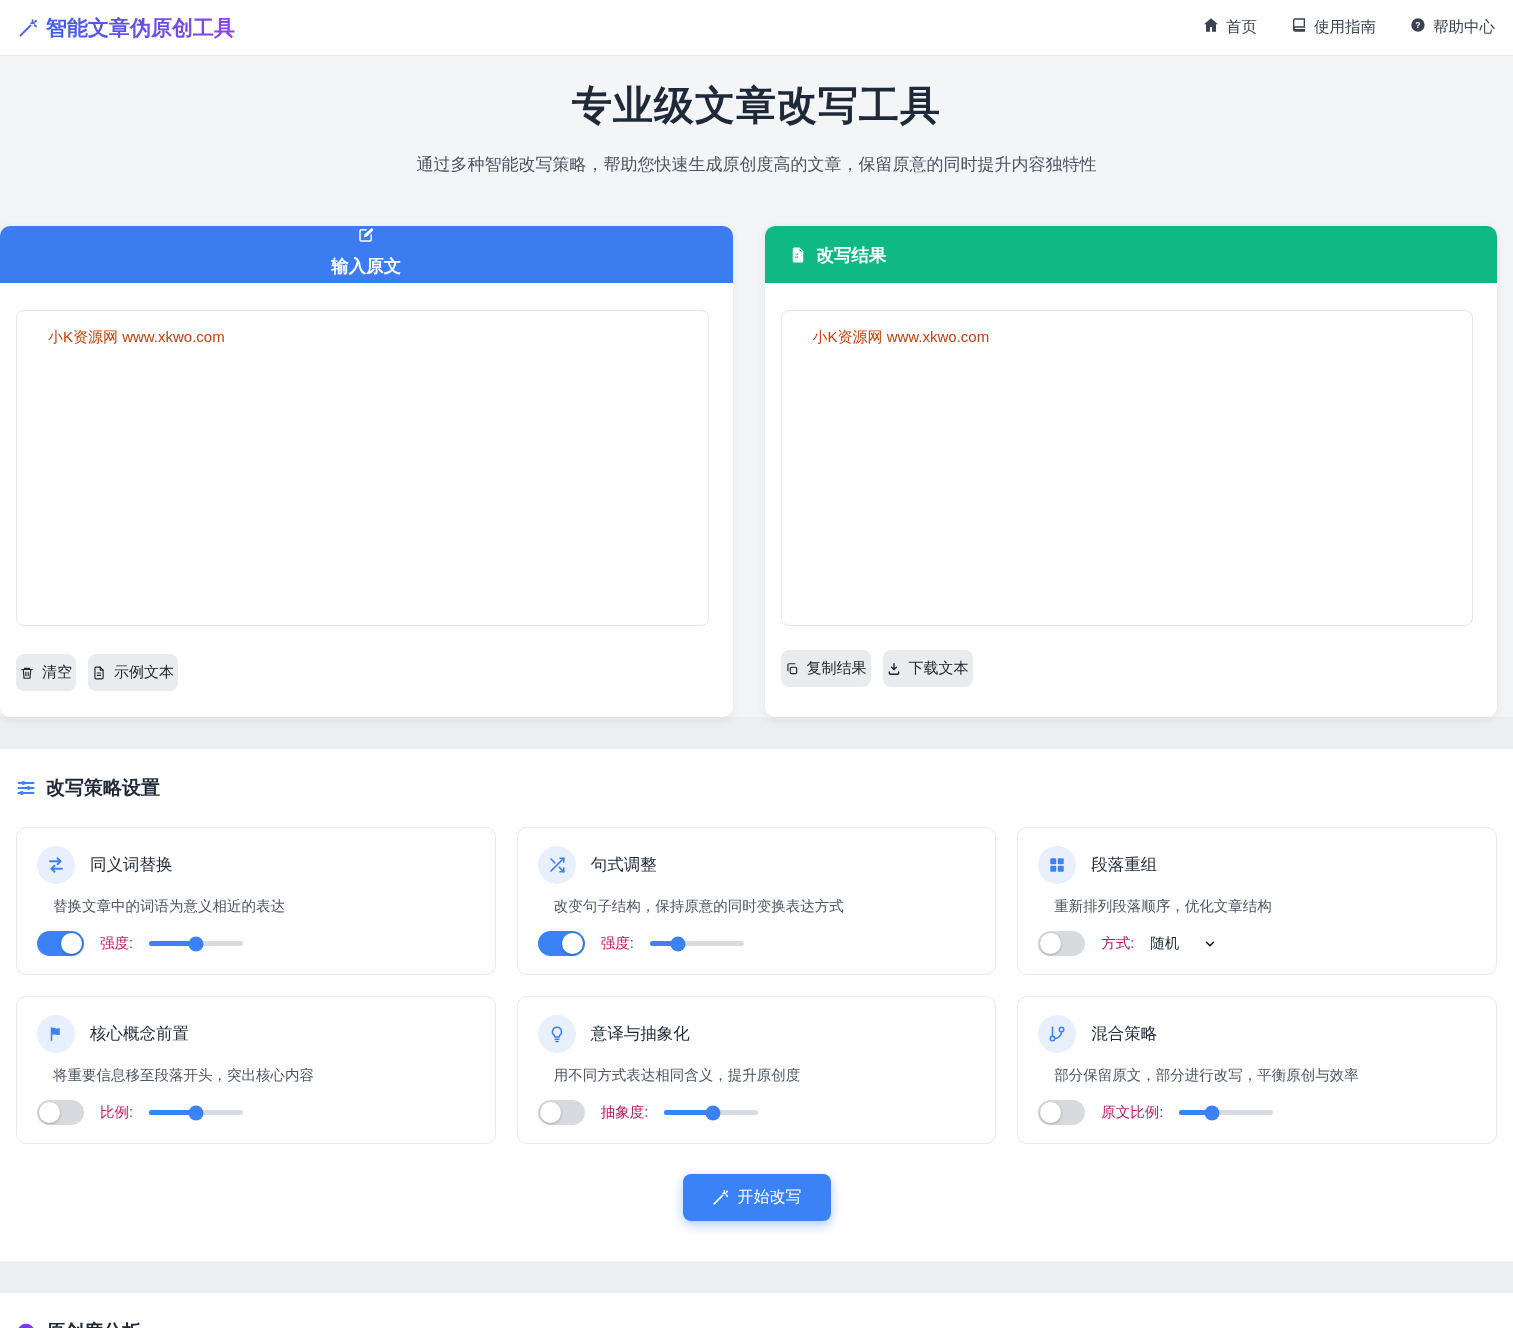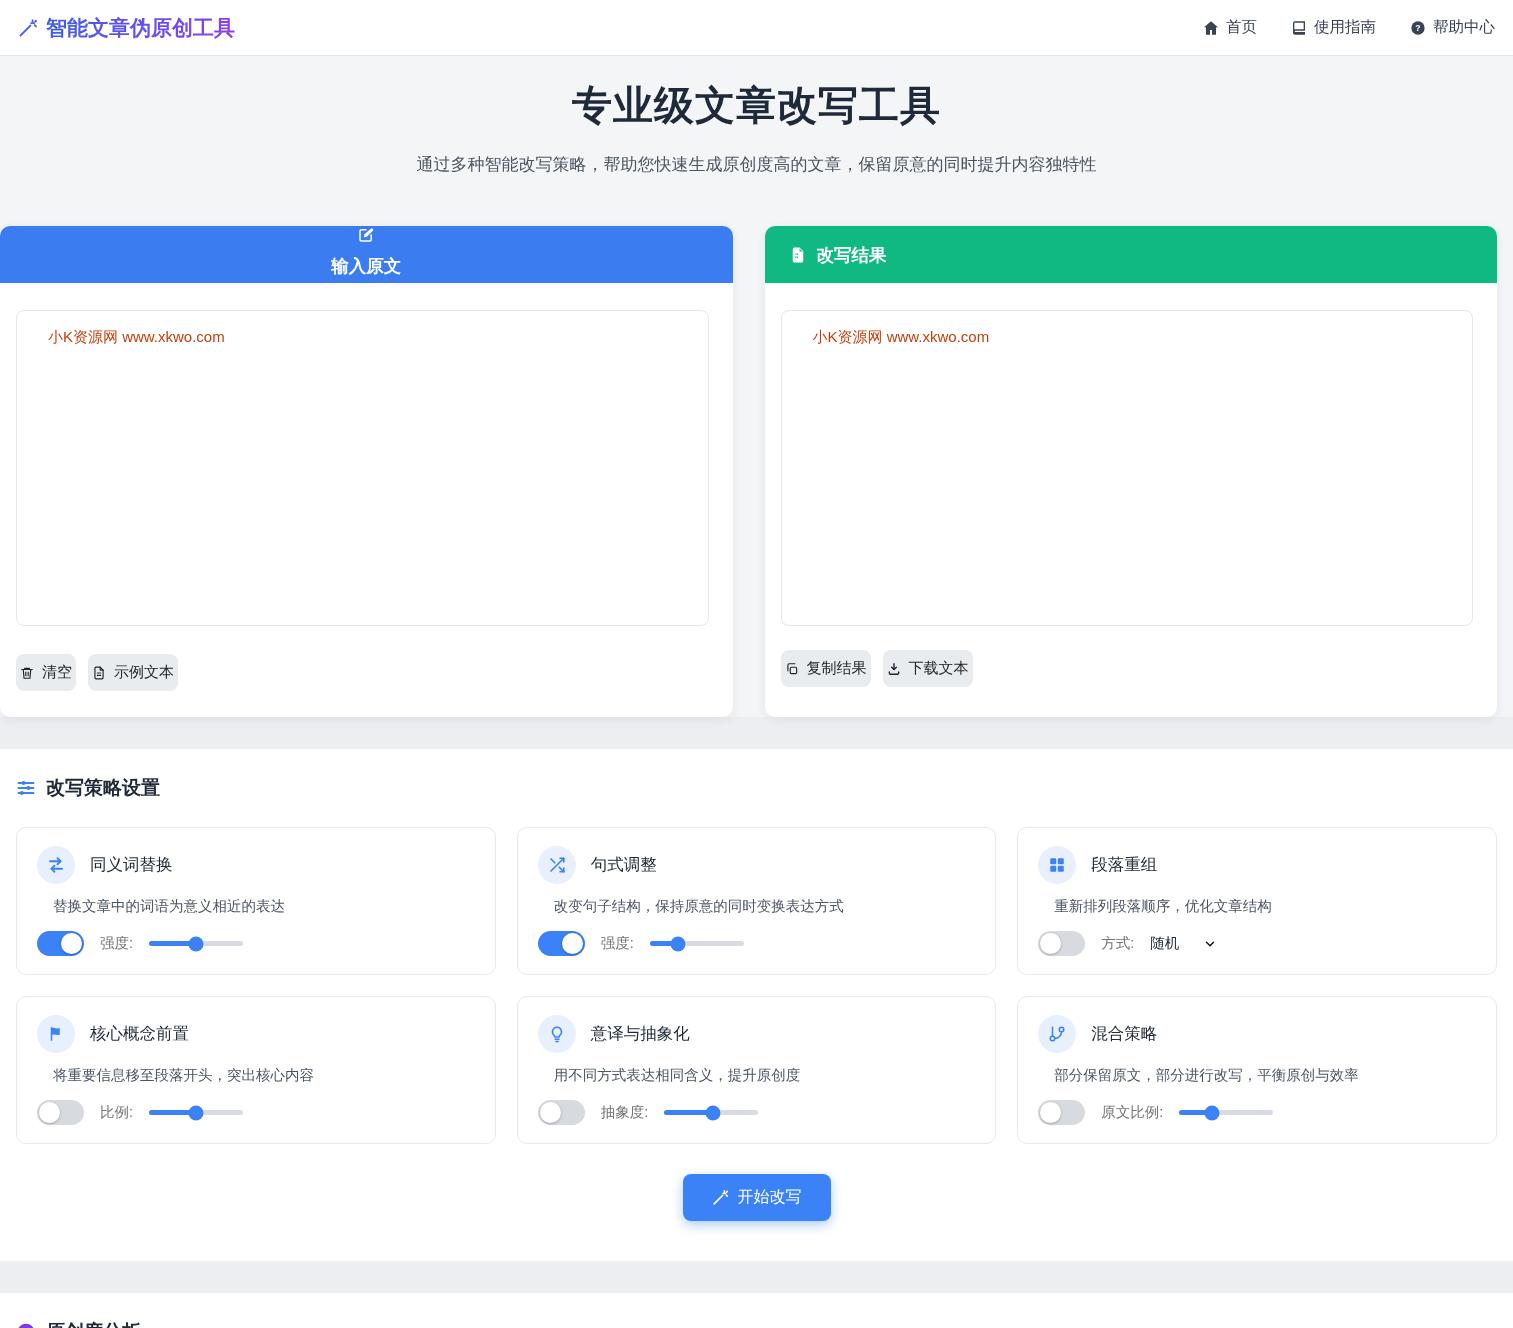--- a/index.html
+++ b/index.html
@@ -14,21 +14,21 @@
     display:flex; align-items:center; justify-content:space-between; padding:0 18px;gap:42px;
   }
   .logo { display:flex; align-items:center; gap:8px; cursor:pointer; }
   .logo .wand { color:#4f63ee; }
   .logo-text {
     font-size:21px; font-weight:bold;
     background:linear-gradient(90deg,#3f5fe8,#8a3ff0);
     -webkit-background-clip:text; background-clip:text; color:transparent;
   }
   .nav-items { display:flex; align-items:center; gap:34px; }
-  .nav-item { display:flex; align-items:center; gap:7px; font-size:15.5px; color:#3a4354; cursor:pointer; }
+  .nav-item { display:flex; align-items:flex-start; gap:7px; font-size:15.5px; color:#3a4354; cursor:pointer; }
   .nav-item svg { color:#3a4354; }
   
   .hero { background:#f4f5f7; text-align:center; padding:22px 0 30px;font-family:Liberation Serif, serif; }
   .hero-title { font-size:40px; font-weight:800; color:#1e2a3a; letter-spacing:1px; }
   .hero-subtitle { font-size:17px; color:#4a5561; margin-top:20px; }
   
   .panels { display:flex; gap:32px; padding:20px 16px 0 0; background:#f4f5f7; }
   .panel { flex:1; background:#fff; border-radius:10px; box-shadow:0 2px 10px rgba(30,40,60,.08); overflow:hidden; }
   .panel-header {
     height:57px; display:flex; align-items:center; gap:10px; padding:0 24px;
@@ -58,21 +58,21 @@
   .cards-grid { display:grid; grid-template-columns:repeat(3,1fr); gap:21px; margin-top:26px; }
   .strategy-card { border:1px solid #e7e9ee; border-radius:10px; padding:18px 20px; background:#fff; }
   .card-head { display:flex; align-items:center; gap:15px; }
   .icon-circle {
     width:38px; height:38px; border-radius:50%; background:#e8effd; color:#3b82f6;
     display:flex; align-items:center; justify-content:center; flex:none;
   }
   .card-title { font-size:16.5px; color:#1f2937; }
   .card-desc { font-size:14.5px; color:#4b5563; margin:13px 16px 15px; }
   .card-controls { display:flex; align-items:center; gap:16px; }
-  .control-label { font-size:14.5px; color:#737373; }
+  .control-label { font-size:14.5px; color:#be185d; }
   
   .toggle { width:47px; height:25px; border-radius:13px; background:#d7dbe0; position:relative; cursor:pointer; flex:none; }
   .toggle .knob {
     position:absolute; top:2px; left:2px; width:21px; height:21px; border-radius:50%;
     background:#fff; box-shadow:0 1px 3px rgba(0,0,0,.25);
   }
   .toggle.on { background:#3b82f6; }
   .toggle.on .knob { left:24px; }
   
   .slider { position:relative; width:94px; height:5px; background:#d8dce2; border-radius:3px; cursor:pointer; --p:50%; }

